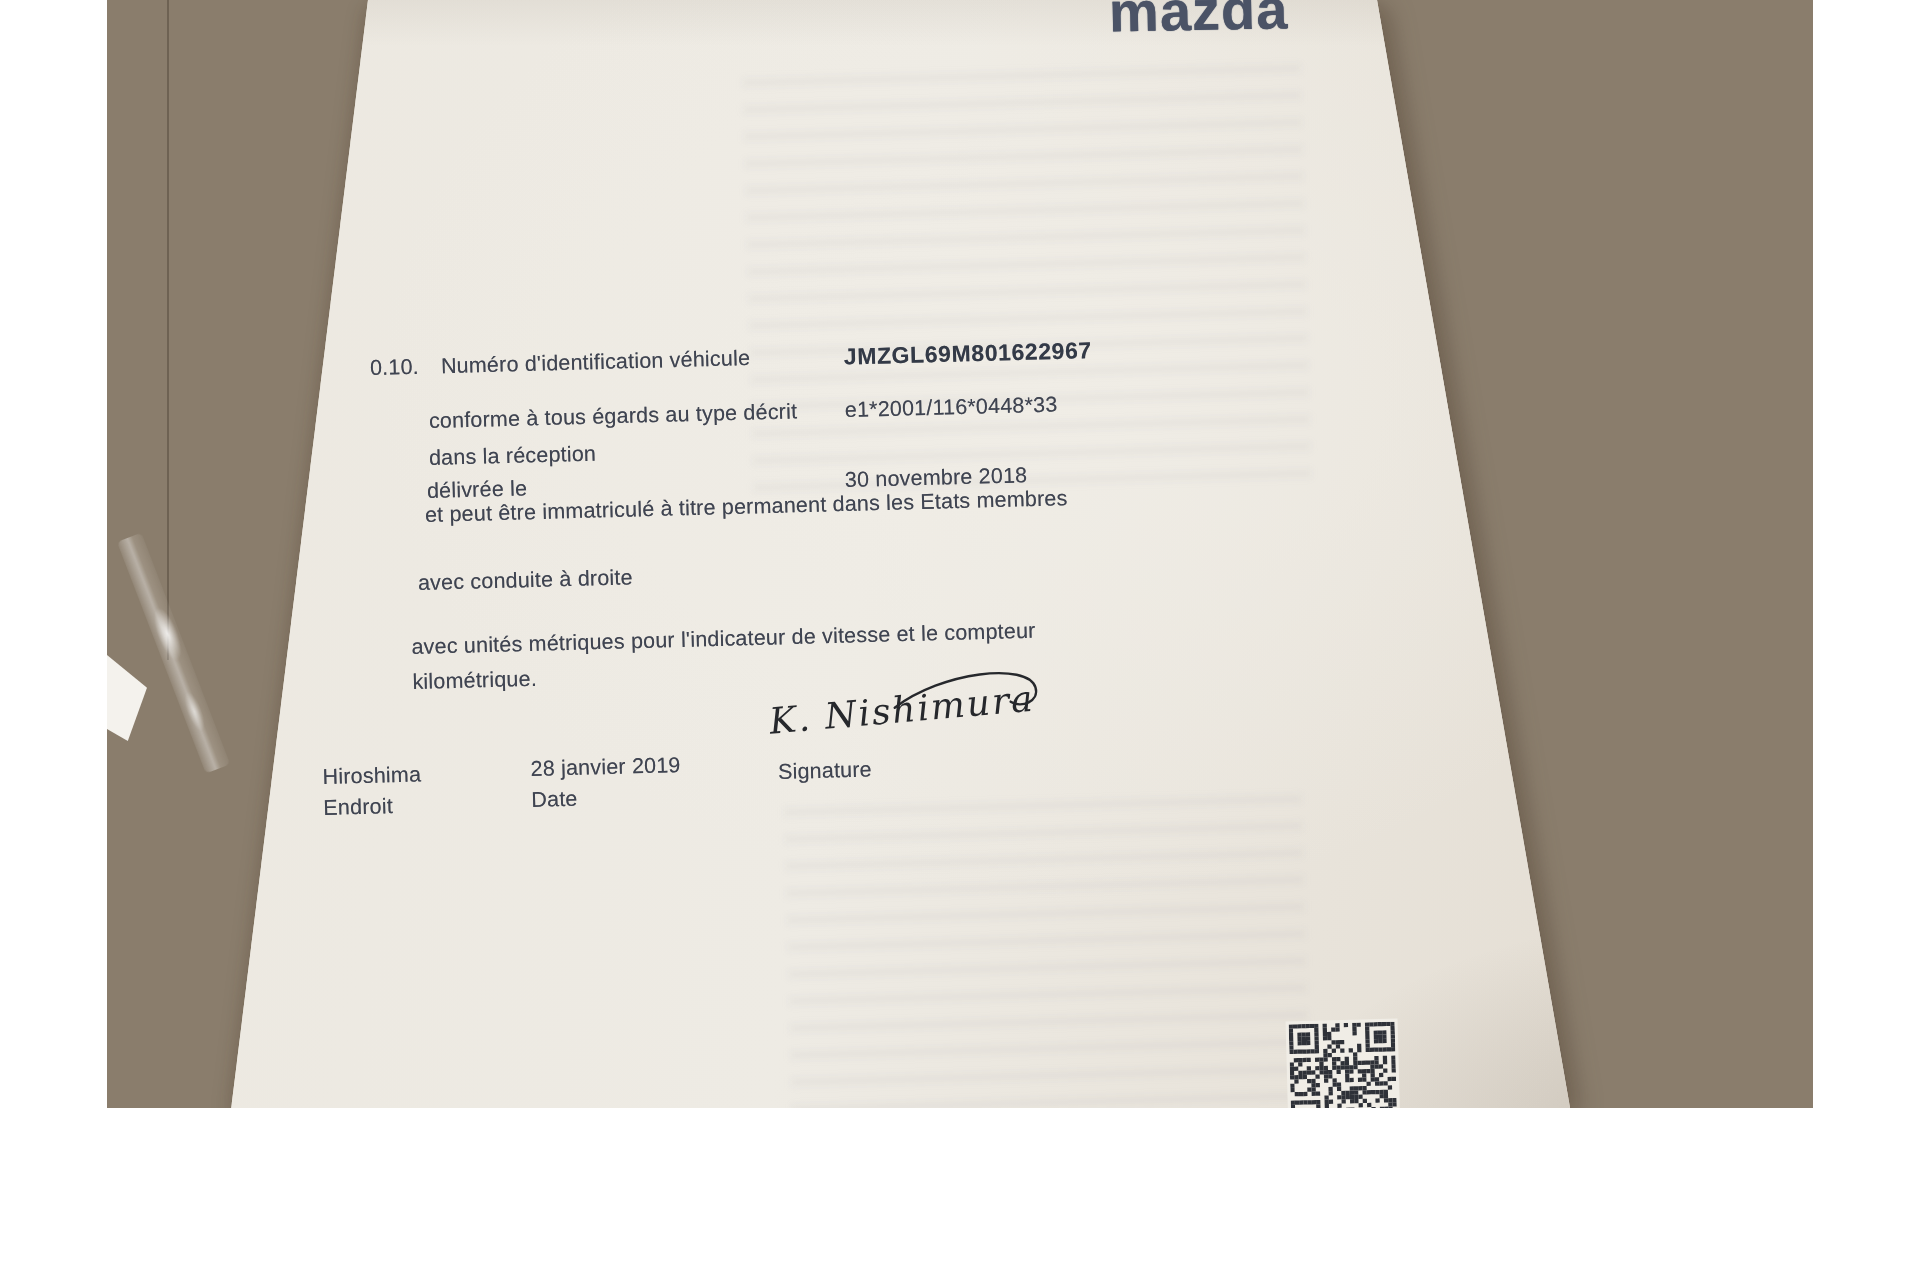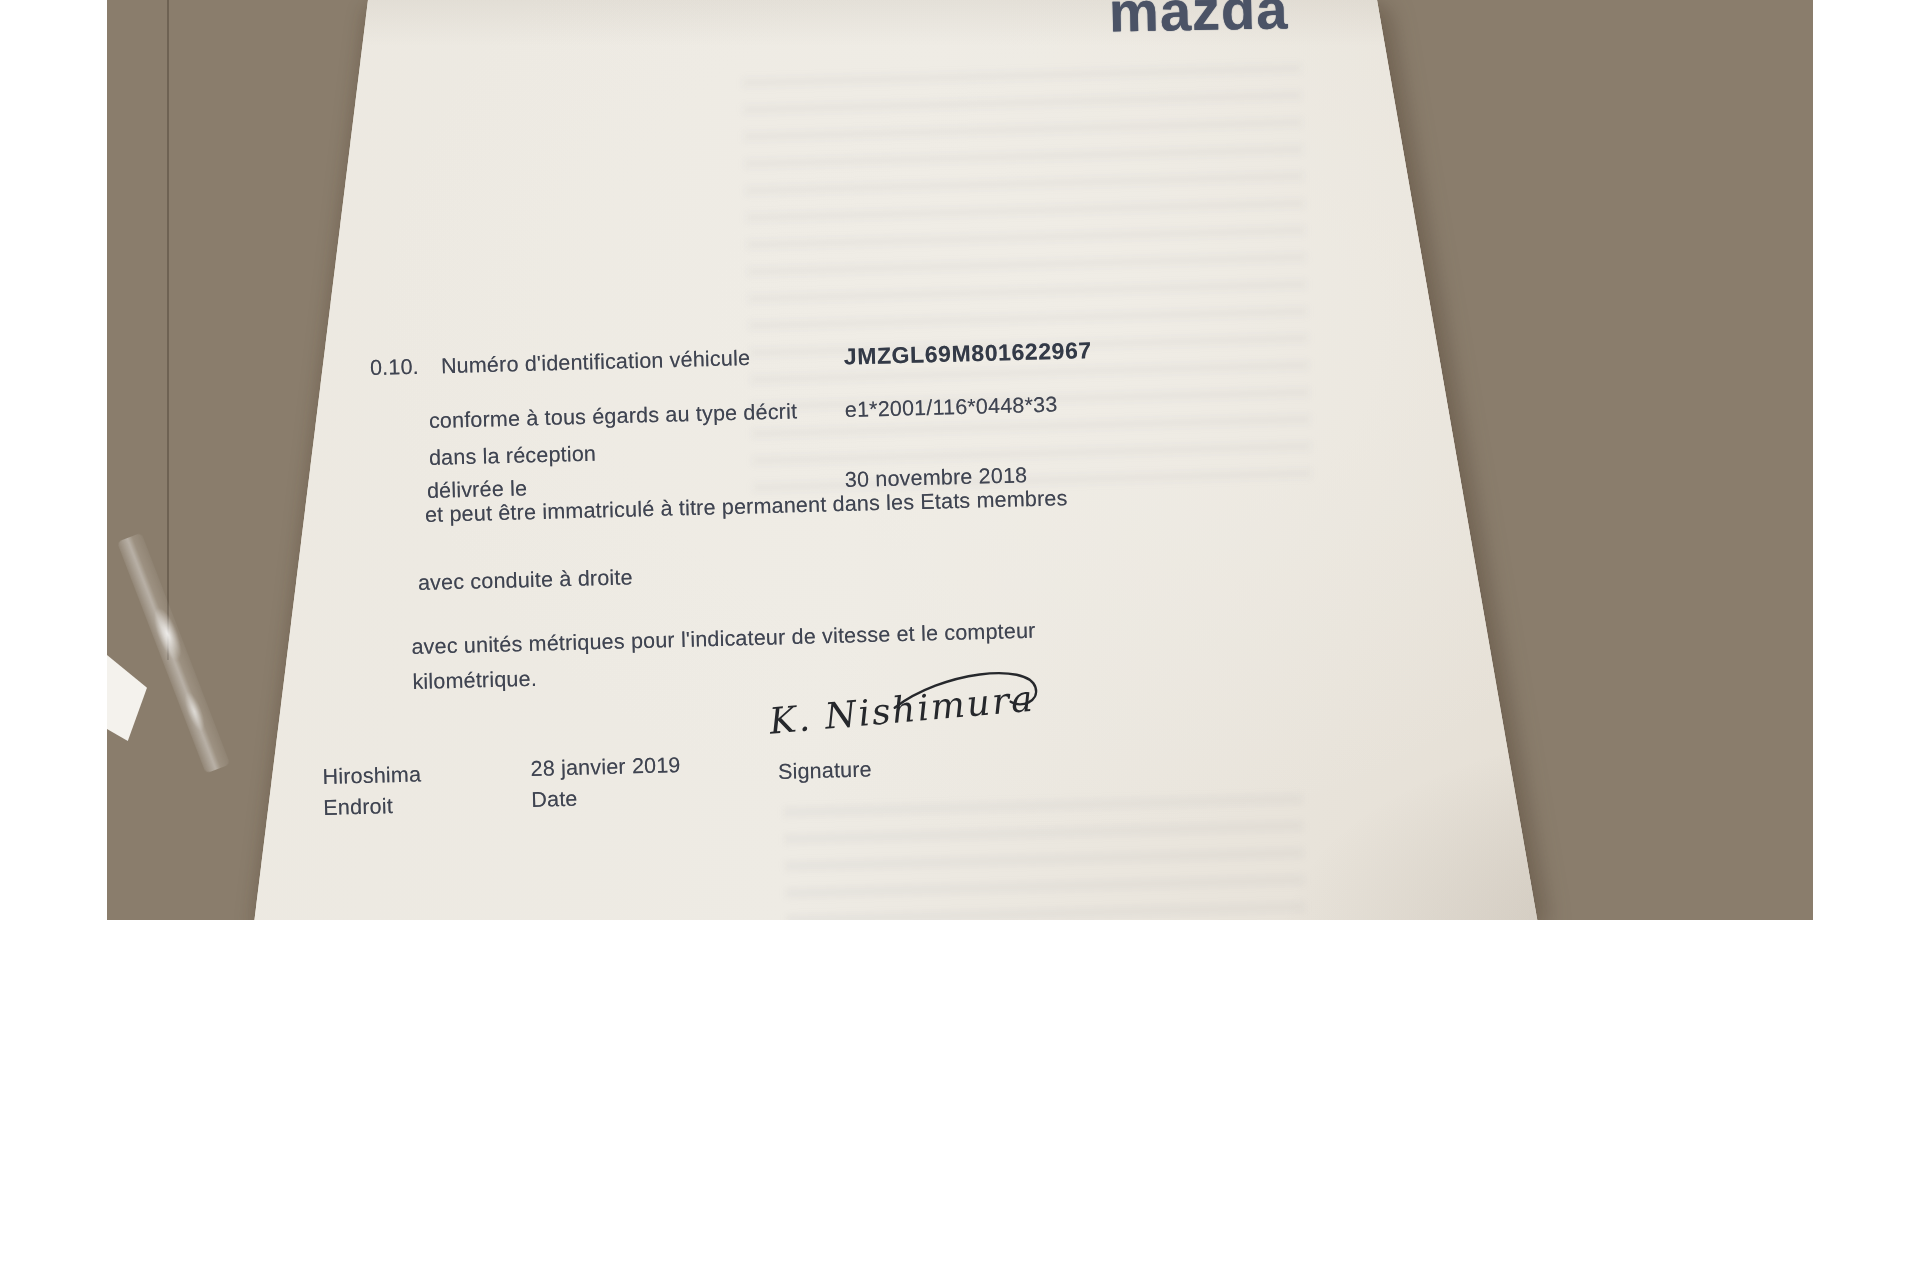--- a/index.html
+++ b/index.html
@@ -3,21 +3,21 @@
 <meta charset="utf-8">
 <style>
   html,body{margin:0;padding:0;background:#ffffff;}
   body{width:1920px;height:1280px;position:relative;overflow:hidden;
        font-family:"Liberation Sans", sans-serif;}
 
   .pillarbox{position:absolute;top:0;height:1280px;background:#ffffff;z-index:5;}
   .pillarbox.left{left:0;width:107px;}
   .pillarbox.right{right:0;width:107px;}
 
-  .photo{position:absolute;left:107px;top:0;width:1706px;height:920px;overflow:hidden;background:#14532d;}
+  .photo{position:absolute;left:107px;top:0;width:1706px;height:1108px;overflow:hidden;background:#14532d;}
 
   
   .wood{position:absolute;inset:0;
     background:
       radial-gradient(900px 500px at 85% 6%, rgba(190,176,156,0.45), transparent 62%),
       radial-gradient(700px 650px at 2% 96%, rgba(52,44,34,0.38), transparent 65%),
       radial-gradient(800px 520px at 96% 92%, rgba(60,50,40,0.26), transparent 60%),
       repeating-linear-gradient(177deg,
         rgba(244,234,216,0.16) 0 2px, transparent 2px 5px,
         rgba(56,46,36,0.15) 5px 7px, transparent 7px 13px,

